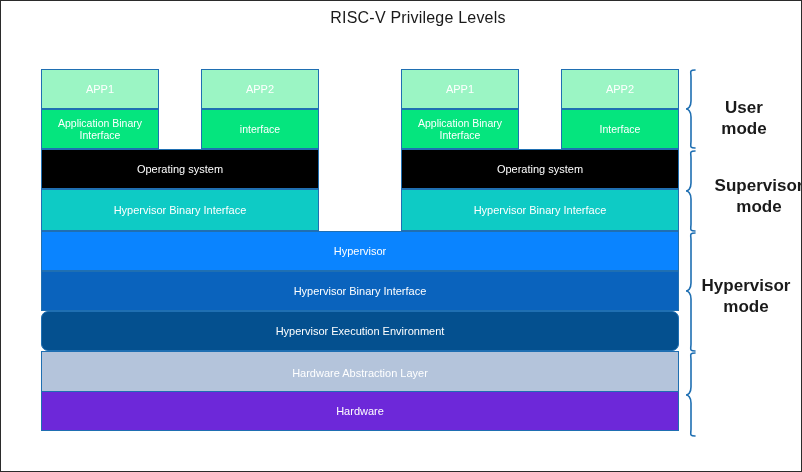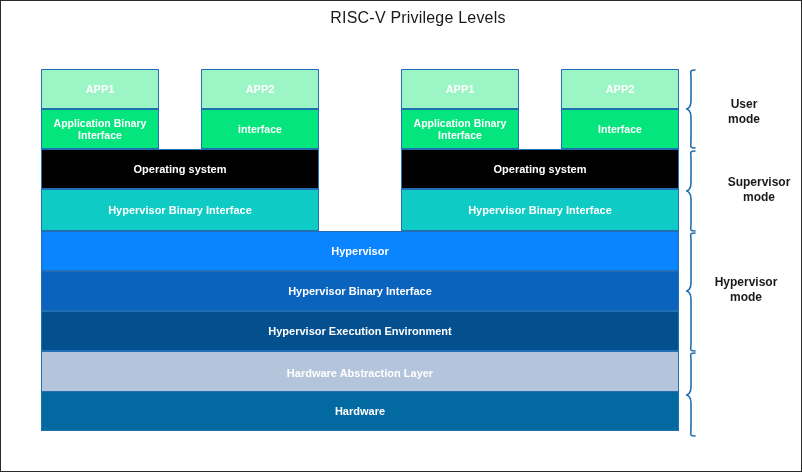--- a/index.html
+++ b/index.html
@@ -15,39 +15,39 @@
     position:absolute;top:8px;left:16px;width:802px;text-align:center;
     font-size:16px;color:#1a1a1a;letter-spacing:.2px;
   }
 
   
   .box{
     position:absolute;box-sizing:border-box;
     border:1px solid #1f6fb2;
     display:flex;align-items:center;justify-content:center;
     text-align:center;line-height:1.15;
-    color:#ffffff;font-weight:bold;font-size:11px;
+    color:#ffffff;font-weight:normal;font-size:11px;
     padding:0 4px;
   }
   .box.small{font-size:10.5px;}
 
   
   .c-app   {background:#9bf5c4;}
   .c-abi   {background:#05e57e;}
   .c-os    {background:#000000;}
   .c-shbi  {background:#0ecbc5;}
   .c-hyp   {background:#0a84ff;}
   .c-hbi   {background:#0a63bd;}
-  .c-hee   {background:#04508f;}
+  .c-hee   {background:#04508f;border-radius:7px;}
   .c-hal   {background:#b4c4db;}
-  .c-hw    {background:#0369a1;}
+  .c-hw    {background:#6d28d9;}
 
   
   .brace-label{
-    position:absolute;color:#1a1a1a;font-size:12px;font-weight:bold;
+    position:absolute;color:#1a1a1a;font-size:17px;font-weight:bold;
     line-height:1.25;text-align:center;
   }
   .brace-svg{position:absolute;left:684px;top:62px;}
 </style>
 </head>
 <body>
 
 <div class="canvas">
 
   <div id="page-title">RISC-V Privilege Levels</div>

